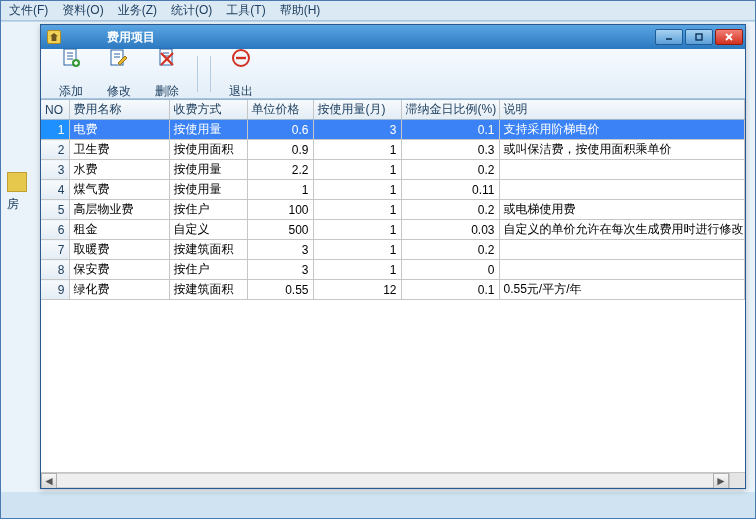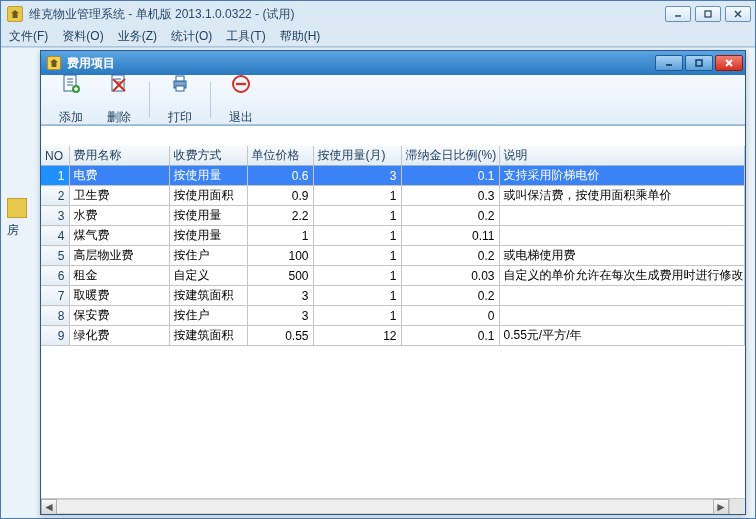--- a/index.html
+++ b/index.html
@@ -104,21 +104,21 @@
     margin-right: 6px;
     position: relative;
   }
   .dialog-titlebar .app-icon::after {
     content: "";
     position: absolute;
     left: 2px; top: 2px; width: 8px; height: 8px;
     background: #6f5520;
     clip-path: polygon(50% 0, 100% 40%, 80% 40%, 80% 100%, 20% 100%, 20% 40%, 0 40%);
   }
-  .dialog-titlebar .title-text { flex: 1; font-weight: bold; }
+  .dialog-titlebar .title-text { flex: 1; font-weight: bold; margin-left: 40px; }
   .dialog-winbtns { display: flex; gap: 2px; }
   .dialog-winbtn {
     width: 28px; height: 16px;
     border: 1px solid #1f5c95;
     border-radius: 2px;
     background: linear-gradient(#a8d2f2, #5a9fd8);
     display: flex; align-items: center; justify-content: center;
     color: #0c3358;
   }
   .dialog-winbtn.close {
@@ -159,21 +159,20 @@
   .table-wrap {
     flex: 1;
     overflow: hidden;
     position: relative;
     border-top: 1px solid #9ab6cf;
   }
   table.grid {
     border-collapse: collapse;
     width: 100%;
     table-layout: fixed;
-    margin-top: 20px;
   }
   table.grid th, table.grid td {
     border-right: 1px solid #c6c6c6;
     border-bottom: 1px solid #c6c6c6;
     padding: 1px 4px;
     height: 17px;
     font-size: 12px;
     overflow: hidden;
     white-space: nowrap;
     text-overflow: clip;
@@ -227,42 +226,20 @@
     color:#1f4060;
   }
   .bg-hint .mini-ico{
     width:20px;height:20px;background:#e6c84c;border:1px solid #bfa032;margin-bottom:4px;
   }
 </style>
 </head>
 <body>
 
 <div class="outer-window">
-  <div class="outer-titlebar">
-    <div class="app-icon"></div>
-    <div class="title-text">维克物业管理系统 - 单机版 2013.1.0.0322 - (试用)</div>
-    <div class="win-btns">
-      <div class="win-btn">
-          <svg viewBox="0 0 10 10">
-            <line x1="2" y1="7" x2="8" y2="7" stroke="currentColor" stroke-width="1.5"></line>
-          </svg>
-        </div>
-      <div class="win-btn">
-          <svg viewBox="0 0 10 10">
-            <rect x="2" y="2" width="6" height="6" fill="none" stroke="currentColor" stroke-width="1.3"></rect>
-          </svg>
-        </div>
-      <div class="win-btn">
-          <svg viewBox="0 0 10 10">
-            <line x1="2" y1="2" x2="8" y2="8" stroke="currentColor" stroke-width="1.5"></line>
-            <line x1="8" y1="2" x2="2" y2="8" stroke="currentColor" stroke-width="1.5"></line>
-          </svg>
-        </div>
-    </div>
-  </div>
   <div class="outer-menubar">
     <span>文件(F)</span>
     <span>资料(O)</span>
     <span>业务(Z)</span>
     <span>统计(O)</span>
     <span>工具(T)</span>
     <span>帮助(H)</span>
   </div>
   <div class="outer-body">
     <div class="bg-hint">
@@ -305,40 +282,41 @@
                 <circle cx="16" cy="16" r="4" fill="#3a9b3a"></circle>
                 <line x1="16" y1="14" x2="16" y2="18" stroke="#fff" stroke-width="1.6"></line>
                 <line x1="14" y1="16" x2="18" y2="16" stroke="#fff" stroke-width="1.6"></line>
               </svg>
           </div>
           <span>添加</span>
         </div>
         <div class="tb-btn">
           <div class="ico">
             <svg width="22" height="22" viewBox="0 0 22 22">
+                <rect x="3" y="3" width="12" height="15" fill="#fff" stroke="#2863a5"></rect>
+                <line x1="6" y1="7" x2="12" y2="7" stroke="#2863a5"></line>
+                <line x1="6" y1="10" x2="12" y2="10" stroke="#2863a5"></line>
+                <path d="M12 18 L19 11 L17 9 L10 16 Z" fill="#e6b733" stroke="#9c7414"></path>
+              </svg>
+          </div>
+          <span>修改</span>
+        </div>
+        <div class="tb-btn">
+          <div class="ico">
+            <svg width="22" height="22" viewBox="0 0 22 22">
                 <rect x="4" y="2" width="12" height="16" fill="#fff" stroke="#2863a5"></rect>
                 <line x1="7" y1="6" x2="13" y2="6" stroke="#2863a5"></line>
                 <line x1="7" y1="9" x2="13" y2="9" stroke="#2863a5"></line>
                 <line x1="5" y1="18" x2="17" y2="6" stroke="#d23020" stroke-width="2.2"></line>
                 <line x1="5" y1="6" x2="17" y2="18" stroke="#d23020" stroke-width="2.2"></line>
               </svg>
           </div>
           <span>删除</span>
         </div>
         <div class="tb-sep"></div>
-        <div class="tb-btn">
-          <div class="ico">
-            <svg width="22" height="22" viewBox="0 0 22 22">
-                <rect x="5" y="8" width="12" height="7" fill="#7fa6c9" stroke="#2863a5"></rect>
-                <rect x="7" y="3" width="8" height="5" fill="#fff" stroke="#2863a5"></rect>
-                <rect x="7" y="13" width="8" height="5" fill="#fff" stroke="#2863a5"></rect>
-              </svg>
-          </div>
-          <span>打印</span>
-        </div>
         <div class="tb-sep"></div>
         <div class="tb-btn">
           <div class="ico">
             <svg width="22" height="22" viewBox="0 0 22 22">
                 <circle cx="11" cy="11" r="8" fill="none" stroke="#d23020" stroke-width="2"></circle>
                 <line x1="6" y1="11" x2="16" y2="11" stroke="#d23020" stroke-width="2.4"></line>
               </svg>
           </div>
           <span>退出</span>
         </div>

